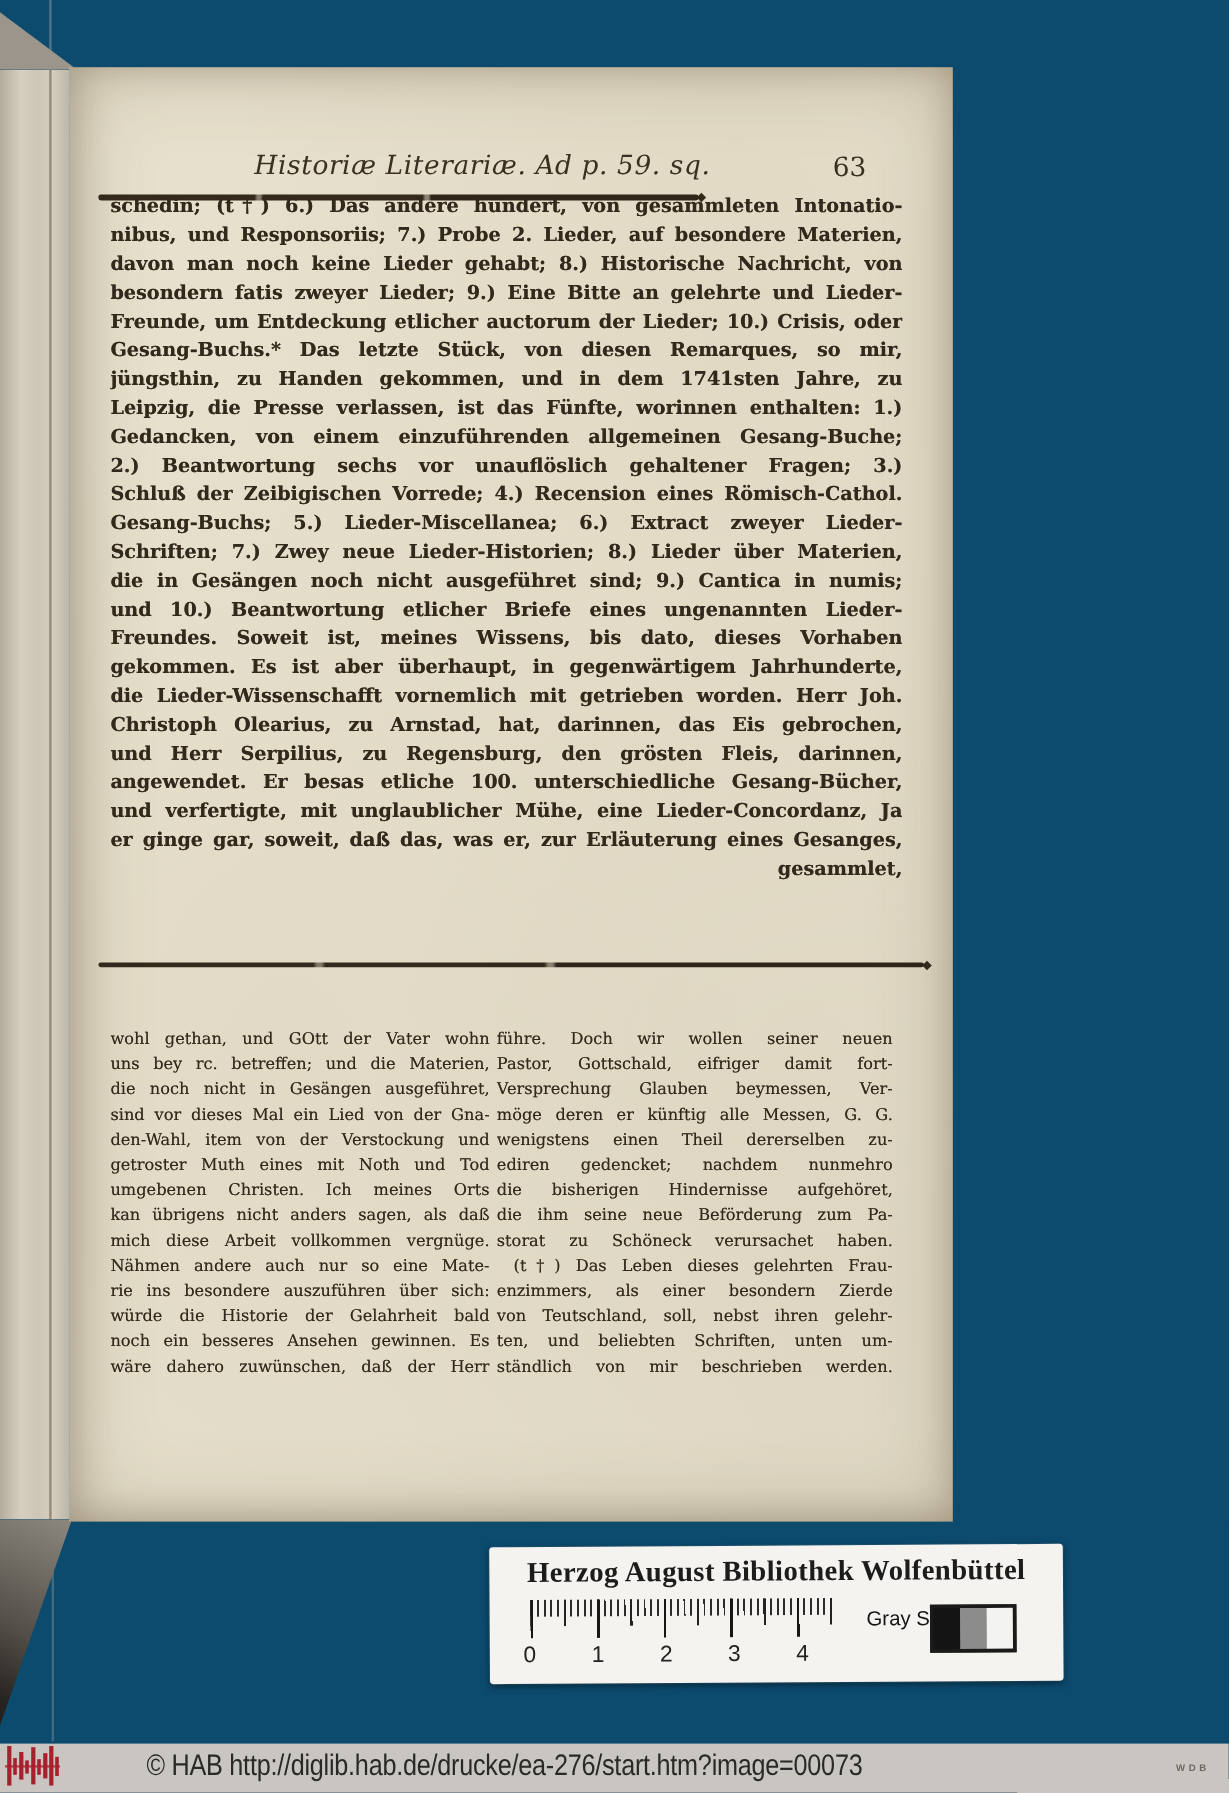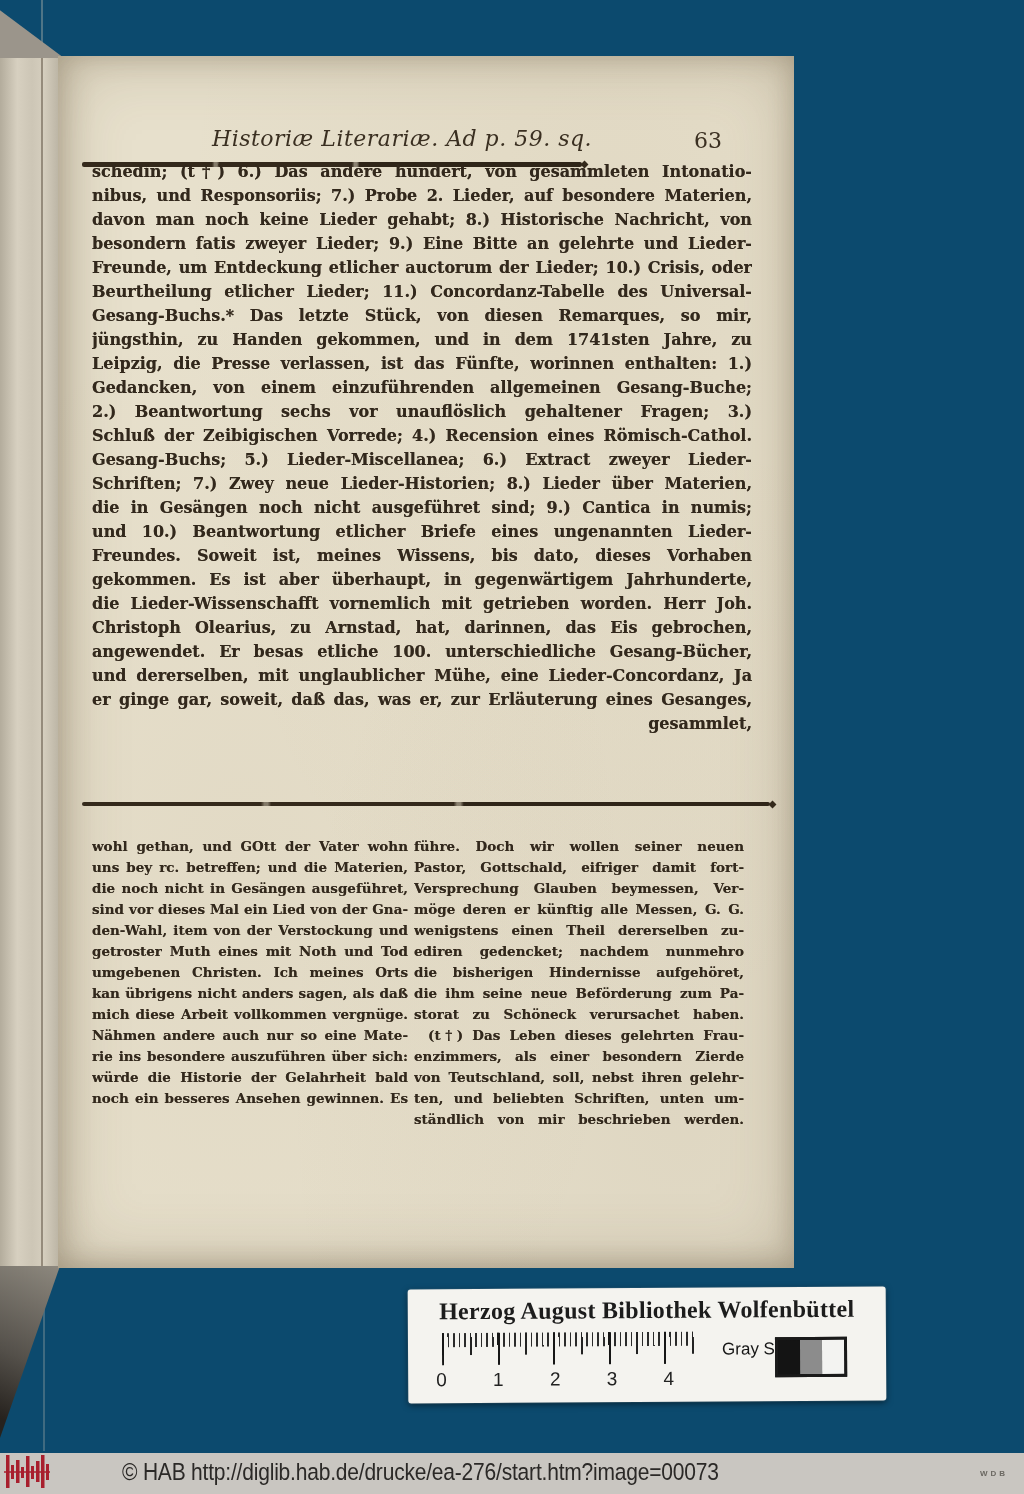--- a/index.html
+++ b/index.html
@@ -39,21 +39,21 @@
     background:#34291b;transform:rotate(45deg) scale(.8);}
   .rule-top{left:24px;top:106px;width:500px;height:5px;}
   .rule-mid{left:24px;top:746px;width:688px;height:4px;}
 
   .main-text{position:absolute;left:34px;top:104px;width:660px;
     font-size:16px;font-weight:bold;line-height:24px;}
   .tline{height:24px;overflow:hidden;text-align:justify;text-align-last:justify;
     text-shadow:0 0 .5px rgba(50,40,28,.65);}
   .tline.align-right{text-align-last:right;}
 
-  .fn-col{position:absolute;top:780px;font-size:13.5px;font-weight:bold;line-height:21px;}
+  .fn-col{position:absolute;top:800px;font-size:13.5px;font-weight:normal;line-height:21px;}
   .fn-left{left:34px;width:316px;}
   .fn-right{left:356px;width:330px;}
   .cline{height:21px;overflow:hidden;text-align:justify;text-align-last:justify;
     text-shadow:0 0 .4px rgba(50,40,28,.6);}
   .cline.indent{text-indent:14px;}
 
   
   .ruler-card{position:absolute;left:408px;top:1288px;width:478px;height:114px;
     background:#f4f3ef;border-radius:3px;transform:rotate(-.35deg);
     box-shadow:0 0 0 1px rgba(255,255,255,.06),0 2px 6px rgba(0,0,0,.5);
@@ -101,57 +101,58 @@
     <div class="page-number">63</div>
 
     <div class="rule rule-top"></div>
 
     <div class="main-text">
         <div class="tline">schedin; (t†)  6.) Das andere hundert, von gesammleten Intonatio-</div>
         <div class="tline">nibus, und Responsoriis;  7.) Probe 2. Lieder, auf besondere Materien,</div>
         <div class="tline">davon man noch keine Lieder gehabt;  8.) Historische Nachricht, von</div>
         <div class="tline">besondern fatis zweyer Lieder;  9.) Eine Bitte an gelehrte und Lieder-</div>
         <div class="tline">Freunde, um Entdeckung etlicher auctorum der Lieder;  10.) Crisis, oder</div>
-        <div class="tline">Beurtheilung etlicher Lieder;  11.) Concordanz-Tabelle des Universal-</div>
         <div class="tline">Gesang-Buchs.*  Das letzte Stück, von diesen Remarques, so mir,</div>
         <div class="tline">jüngsthin, zu Handen gekommen, und in dem 1741sten Jahre, zu</div>
         <div class="tline">Leipzig, die Presse verlassen, ist das Fünfte, worinnen enthalten: 1.)</div>
         <div class="tline">Gedancken, von einem einzuführenden allgemeinen Gesang-Buche;</div>
         <div class="tline">2.) Beantwortung sechs vor unauflöslich gehaltener Fragen;  3.)</div>
         <div class="tline">Schluß der Zeibigischen Vorrede; 4.) Recension eines Römisch-Cathol.</div>
         <div class="tline">Gesang-Buchs;  5.) Lieder-Miscellanea;  6.) Extract zweyer Lieder-</div>
         <div class="tline">Schriften;  7.) Zwey neue Lieder-Historien; 8.) Lieder über Materien,</div>
         <div class="tline">die in Gesängen noch nicht ausgeführet sind;  9.) Cantica in numis;</div>
         <div class="tline">und 10.) Beantwortung etlicher Briefe eines ungenannten Lieder-</div>
         <div class="tline">Freundes.   Soweit ist, meines Wissens, bis dato, dieses Vorhaben</div>
         <div class="tline">gekommen.  Es ist aber überhaupt, in gegenwärtigem Jahrhunderte,</div>
         <div class="tline">die Lieder-Wissenschafft vornemlich mit getrieben worden.  Herr Joh.</div>
         <div class="tline">Christoph Olearius, zu Arnstad, hat, darinnen, das Eis gebrochen,</div>
+        <div class="tline">und Herr Serpilius, zu Regensburg, den grösten Fleis, darinnen,</div>
         <div class="tline">angewendet.   Er besas etliche 100. unterschiedliche Gesang-Bücher,</div>
-        <div class="tline">und dererselben, mit unglaublicher Mühe, eine Lieder-Concordanz, Ja</div>
+        <div class="tline">und verfertigte, mit unglaublicher Mühe, eine Lieder-Concordanz, Ja</div>
         <div class="tline">er ginge gar, soweit, daß das, was er, zur Erläuterung eines Gesanges,</div>
         <div class="tline align-right">gesammlet,</div>
       </div>
 
     <div class="rule rule-mid"></div>
 
     <div class="fn-col fn-left">
         <div class="cline">wohl gethan, und GOtt der Vater wohn</div>
         <div class="cline">uns bey rc. betreffen; und die Materien,</div>
         <div class="cline">die noch nicht in Gesängen ausgeführet,</div>
         <div class="cline">sind vor dieses Mal ein Lied von der Gna-</div>
         <div class="cline">den-Wahl, item von der Verstockung und</div>
         <div class="cline">getroster Muth eines mit Noth und Tod</div>
         <div class="cline">umgebenen Christen.   Ich meines Orts</div>
         <div class="cline">kan übrigens nicht anders sagen, als daß</div>
         <div class="cline">mich diese Arbeit vollkommen vergnüge.</div>
         <div class="cline">Nähmen andere auch nur so eine Mate-</div>
         <div class="cline">rie ins besondere auszuführen über sich:</div>
         <div class="cline">würde die Historie der Gelahrheit bald</div>
         <div class="cline">noch ein besseres Ansehen gewinnen. Es</div>
+        <div class="cline">wäre dahero zuwünschen, daß der Herr</div>
       </div>
     <div class="fn-col fn-right">
         <div class="cline">führe.    Doch wir wollen seiner neuen</div>
         <div class="cline">Pastor, Gottschald, eifriger damit fort-</div>
         <div class="cline">Versprechung Glauben beymessen, Ver-</div>
         <div class="cline">möge deren er künftig alle Messen, G. G.</div>
         <div class="cline">wenigstens einen Theil dererselben zu-</div>
         <div class="cline">ediren gedencket;  nachdem nunmehro</div>
         <div class="cline">die bisherigen Hindernisse aufgehöret,</div>
         <div class="cline">die ihm seine neue Beförderung zum Pa-</div>

